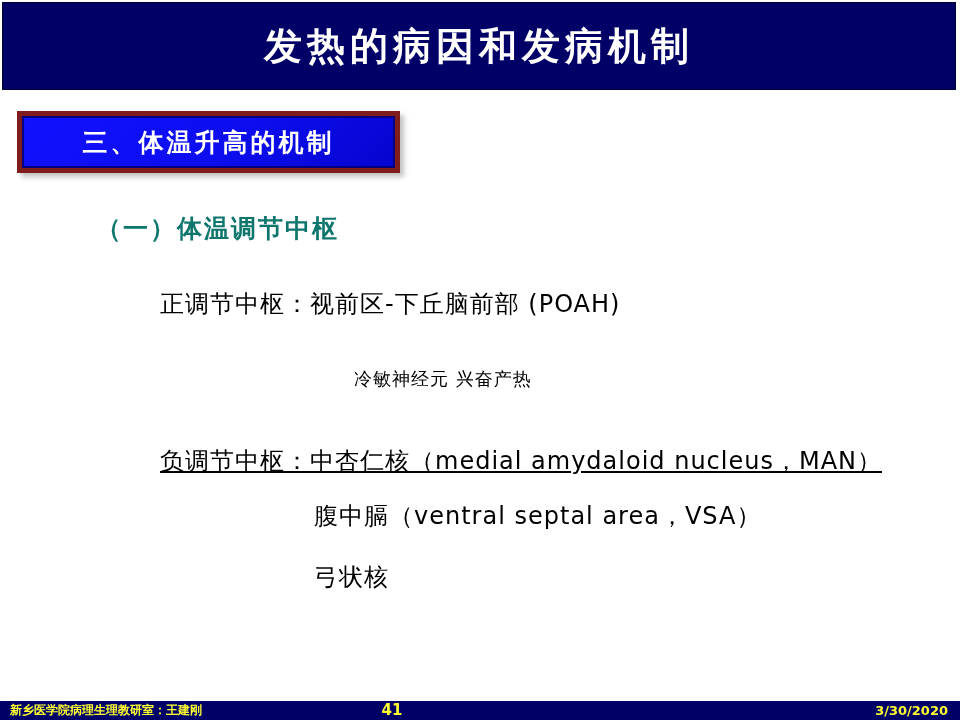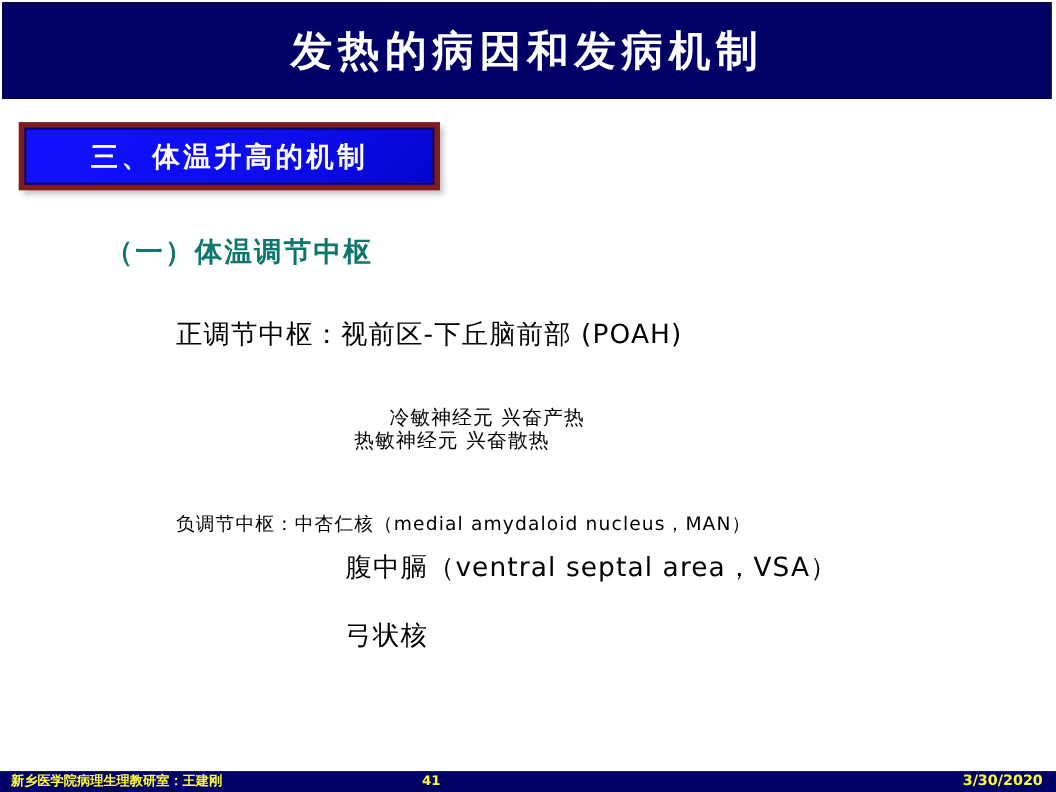--- a/index.html
+++ b/index.html
@@ -96,21 +96,21 @@
     font-family: "DejaVu Sans", "Liberation Sans", sans-serif;
   }
   .line-pos-center {
     left: 160px;
     top: 288px;
     font-size: 24px;
     letter-spacing: 1px;
   }
   .line-cold  { left: 322px; top: 367px; font-size: 18px; letter-spacing: 1px; margin-left: 32px; }
   .line-warm  { left: 322px; top: 388px; font-size: 18px; letter-spacing: 1px; }
-  .line-neg   { left: 160px; top: 465px; font-size: 17px; letter-spacing: 1px; }
+  .line-neg   { left: 160px; top: 445px; font-size: 24px; letter-spacing: 1px; text-decoration: underline; }
   .line-vsa   { left: 314px; top: 500px; font-size: 24px; letter-spacing: 1px; text-align: center; }
   .line-arc   { left: 314px; top: 561px; font-size: 24px; letter-spacing: 1px; }
 
   
   .footer-bar {
     position: absolute;
     left: 0;
     top: 701px;
     width: 960px;
     height: 19px;
@@ -130,21 +130,21 @@
   }
   .footer-page {
     position: absolute;
     left: 0;
     top: 701px;
     width: 784px;
     height: 19px;
     line-height: 19px;
     text-align: center;
     color: #ffff33;
-    font-size: 12px;
+    font-size: 15px;
     font-weight: bold;
   }
   .footer-date {
     position: absolute;
     right: 12px;
     top: 701px;
     height: 33px;
     line-height: 19px;
     color: #ffff33;
     font-size: 13px;
@@ -163,21 +163,20 @@
   <div class="section-box-inner">
     <div class="section-text">三、体温升高的机制</div>
   </div>
 </div>
 
 <div class="subsection">（一）体温调节中枢</div>
 
 <div class="body-area">
   <div class="line line-pos-center">正调节中枢：视前区-下丘脑前部 (POAH)</div>
   <div class="line line-cold">冷敏神经元  兴奋产热</div>
-  <div class="line line-warm">热敏神经元   兴奋散热</div>
   <div class="line line-neg">负调节中枢：中杏仁核（medial amydaloid nucleus，MAN）</div>
   <div class="line line-vsa">腹中膈（ventral septal area，VSA）</div>
   <div class="line line-arc">弓状核</div>
 </div>
 
 <div class="footer-bar"></div>
 <div class="footer-left">新乡医学院病理生理教研室：王建刚</div>
 <div class="footer-page">41</div>
 <div class="footer-date">3/30/2020</div>
 

